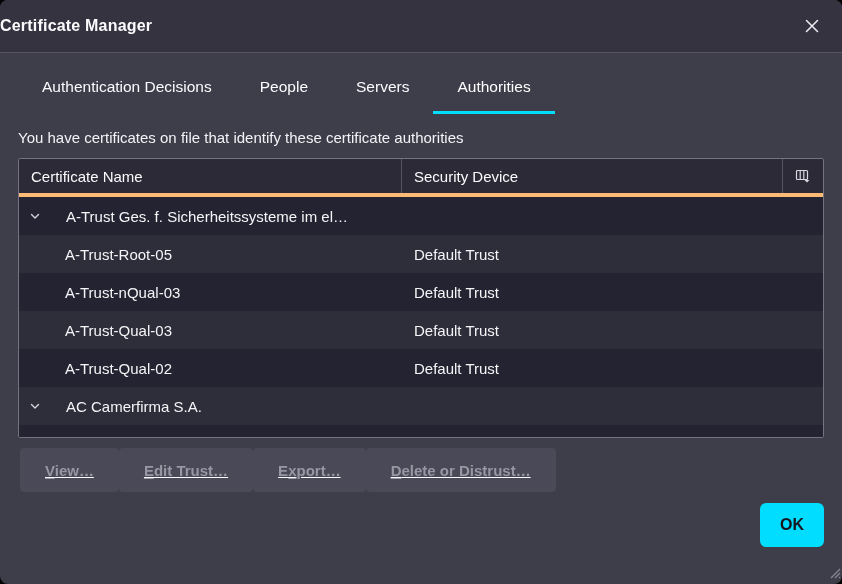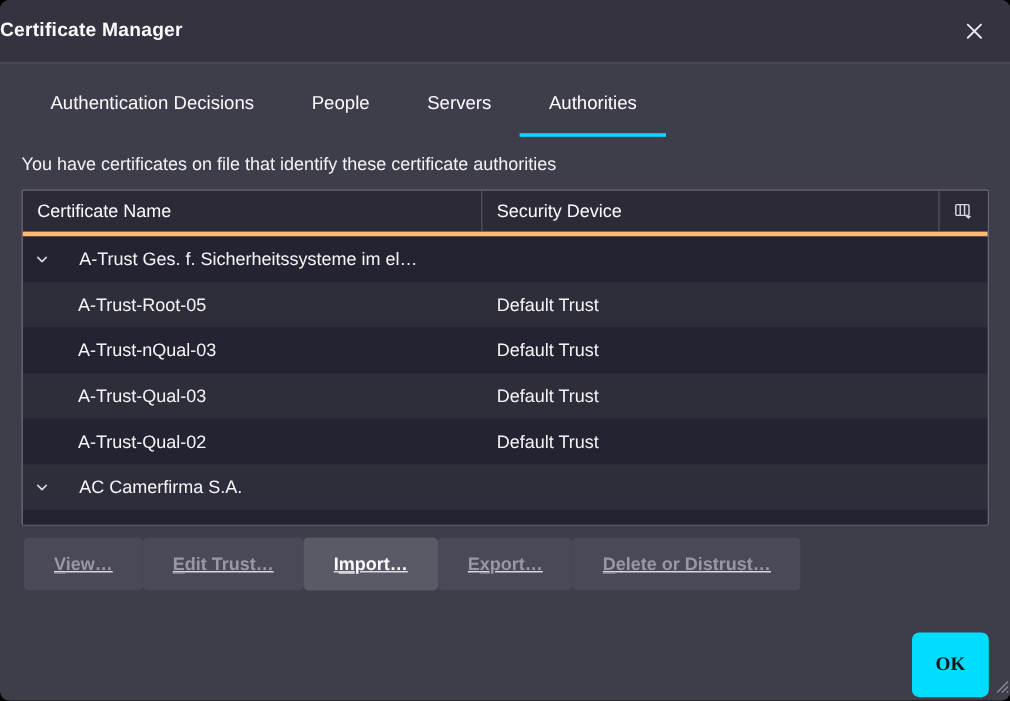--- a/index.html
+++ b/index.html
@@ -35,21 +35,21 @@
   .chev{flex:0 0 auto;display:inline-flex;}
 
   
   .actions{display:flex;padding:10px 20px 0;flex:0 0 auto;text-decoration:underline;}
   .abtn{height:44px;padding:0 25px;border:none;border-radius:4px;background:#4a4957;color:#9897a3;font-family:inherit;font-size:15px;font-weight:700;cursor:default;white-space:nowrap;}
   .abtn.enabled{background:#5a5966;color:#fbfbfe;cursor:pointer;}
   .akey{text-decoration:underline;text-underline-offset:2px;text-decoration-thickness:1px;}
 
   
   .footer{display:flex;justify-content:flex-end;padding:11px 18px 0;flex:0 0 auto;}
-  .ok-btn{min-width:64px;height:54px;border:none;border-radius:6px;background:#00ddff;color:#17161f;font-family:Liberation Serif, serif;font-size:16px;font-weight:700;cursor:pointer;margin-top:24px;}
+  .ok-btn{min-width:64px;height:44px;border:none;border-radius:6px;background:#00ddff;color:#17161f;font-family:Liberation Sans, sans-serif;font-size:16px;font-weight:700;cursor:pointer;}
 
   
   .grip{position:absolute;right:1px;bottom:1px;}
 </style>
 </head>
 <body>
 
 <div class="dialog">
 
   <div class="titlebar">
@@ -130,23 +130,20 @@
     </div>
   </div>
 
   <div class="actions">
     <button class="abtn" aria-disabled="true">
       <span></span><span class="akey">V</span><span>iew…</span>
     </button>
     <button class="abtn" aria-disabled="true">
       <span></span><span class="akey">E</span><span>dit Trust…</span>
     </button>
-    <button class="abtn enabled">
-      <span>I</span><span class="akey">m</span><span>port…</span>
-    </button>
     <button class="abtn" aria-disabled="true">
       <span>E</span><span class="akey">x</span><span>port…</span>
     </button>
     <button class="abtn" aria-disabled="true">
       <span></span><span class="akey">D</span><span>elete or Distrust…</span>
     </button>
   </div>
 
   <div class="footer">
     <button class="ok-btn">OK</button>

